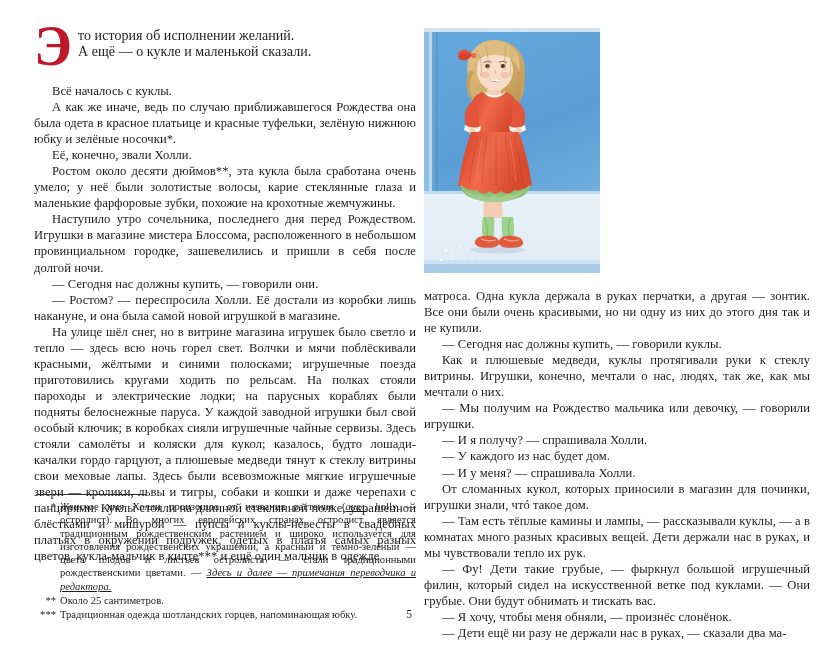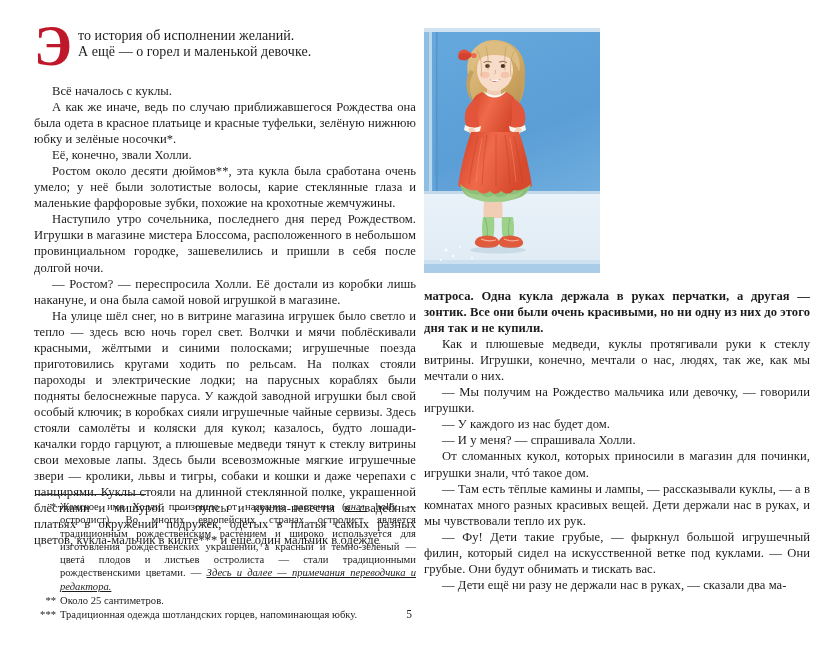--- a/index.html
+++ b/index.html
@@ -36,21 +36,21 @@
     text-align: justify;
     text-justify: inter-word;
     hyphens: manual;
     letter-spacing: 0.05px;
   }
 
   .body-text p {
     margin: 0;
     text-indent: 18px;
   }
-  .body-text p.noindent { text-indent: 0; font-weight: bold; }
+  .body-text p.noindent { text-indent: 0; }
 
   
   .dropcap-block {
     position: relative;
     min-height: 48px;
     margin-bottom: 9px;
   }
   .dropcap {
     float: left;
     font-family: "Liberation Serif", "DejaVu Serif", serif;
@@ -126,29 +126,30 @@
 
 <div id="page">
 
   <div class="col col-left">
     <div class="body-text">
 
       <div class="dropcap-block">
         <span class="dropcap">Э</span>
         <div class="dropcap-lines">
           <span class="l1">то история об исполнении желаний.</span>
-          <span class="l2">А ещё — о горел и маленькой девочке.</span>
+          <span class="l2">А ещё — о кукле и маленькой сказали.</span>
         </div>
       </div>
 
       <p>Всё началось с куклы.</p>
       <p>А как же иначе, ведь по случаю приближавшегося Рождества она была одета в красное платьице и красные туфельки, зелёную нижнюю юбку и зелёные носочки*.</p>
       <p>Её, конечно, звали Холли.</p>
       <p>Ростом около десяти дюймов**, эта кукла была сработана очень умело; у неё были золотистые волосы, карие стеклянные глаза и маленькие фарфоровые зубки, похожие на крохотные жемчужины.</p>
       <p>Наступило утро сочельника, последнего дня перед Рождеством. Игрушки в магазине мистера Блоссома, расположенного в небольшом провинциальном городке, зашевелились и пришли в себя после долгой ночи.</p>
+      <p>— Сегодня нас должны купить, — говорили они.</p>
       <p>— Ростом? — переспросила Холли. Её достали из коробки лишь накануне, и она была самой новой игрушкой в магазине.</p>
       <p>На улице шёл снег, но в витрине магазина игрушек было светло и тепло — здесь всю ночь горел свет. Волчки и мячи поблёскивали красными, жёлтыми и синими полосками; игрушечные поезда приготовились кругами ходить по рельсам. На полках стояли пароходы и электрические лодки; на парусных кораблях были подняты белоснежные паруса. У каждой заводной игрушки был свой особый ключик; в коробках сияли игрушечные чайные сервизы. Здесь стояли самолёты и коляски для кукол; казалось, будто лошади-качалки гордо гарцуют, а плюшевые медведи тянут к стеклу витрины свои меховые лапы. Здесь были всевозможные мягкие игрушечные звери — кролики, львы и тигры, собаки и кошки и даже черепахи с панцирями. Куклы стояли на длинной стеклянной полке, украшенной блёстками и мишурой — пупсы и куклы-невесты в свадебных платьях в окружении подружек, одетых в платья самых разных цветов, кукла-мальчик в килте*** и ещё один мальчик в одежде</p>
     </div>
   </div>
 
   <div class="footnotes">
     <div class="fn-rule"></div>
 
     <div class="fn">
       <span class="mark">*</span><span>Женское имя Холли произошло от названия растения (</span><em>англ.</em><span> holly — остролист). Во многих европейских странах остролист является традиционным рождественским растением и широко используется для изготовления рождественских украшений, а красный и тёмно-зелёный — цветá плодов и листьев остролиста — стали традиционными рождественскими цветами. — </span><em>Здесь и далее — примечания переводчика и редактора.</em>
@@ -299,26 +300,29 @@
         <path d="M80 211 q7 3 15 1" stroke="#fbbba6" stroke-width="1.2" fill="none" opacity="0.85"></path>
 
         <ellipse cx="74" cy="222" rx="28" ry="3.5" fill="#9fb9cd" opacity="0.35"></ellipse>
       </g>
     </svg>
   </div>
 
   <div class="col col-right" style="top:288px;">
     <div class="body-text">
       <p class="noindent">матроса. Одна кукла держала в руках перчатки, а другая — зонтик. Все они были очень красивыми, но ни одну из них до этого дня так и не купили.</p>
+      <p>— Сегодня нас должны купить, — говорили куклы.</p>
       <p>Как и плюшевые медведи, куклы протягивали руки к стеклу витрины. Игрушки, конечно, мечтали о нас, людях, так же, как мы мечтали о них.</p>
       <p>— Мы получим на Рождество мальчика или девочку, — говорили игрушки.</p>
+      <p>— И я получу? — спрашивала Холли.</p>
       <p>— У каждого из нас будет дом.</p>
       <p>— И у меня? — спрашивала Холли.</p>
       <p>От сломанных кукол, которых приносили в магазин для починки, игрушки знали, чтó такое дом.</p>
       <p>— Там есть тёплые камины и лампы, — рассказывали куклы, — а в комнатах много разных красивых вещей. Дети держали нас в руках, и мы чувствовали тепло их рук.</p>
       <p>— Фу! Дети такие грубые, — фыркнул большой игрушечный филин, который сидел на искусственной ветке под куклами. — Они грубые. Они будут обнимать и тискать вас.</p>
+      <p>— Я хочу, чтобы меня обняли, — произнёс слонёнок.</p>
       <p>— Дети ещё ни разу не держали нас в руках, — сказали два ма-</p>
     </div>
   </div>
 
   <div id="page-number">5</div>
 
 </div>
 
 </body></html>

